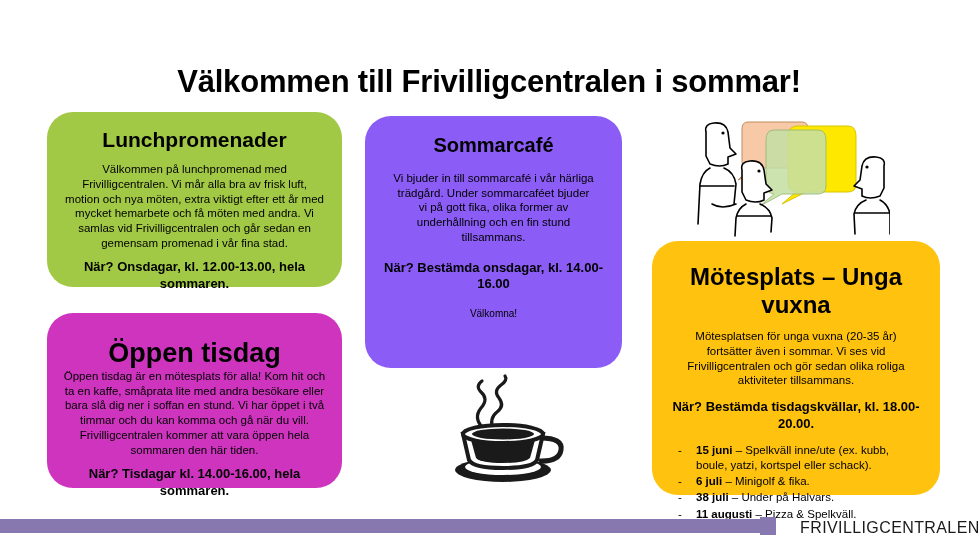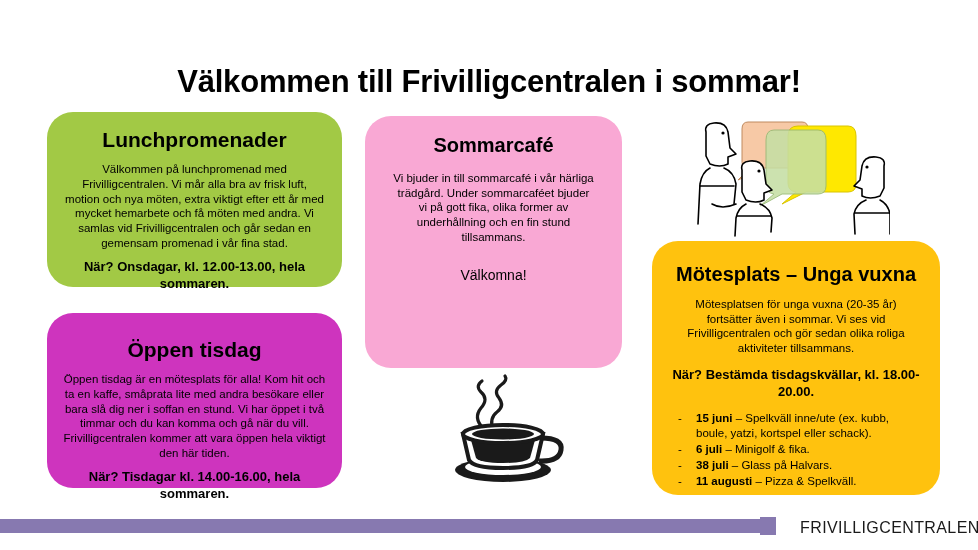--- a/index.html
+++ b/index.html
@@ -62,39 +62,39 @@
     left: 47px;  top: 112px;
     width: 295px; height: 175px;
   }
   #card-lunch h2 { font-size: 21px; margin-top: 8px; margin-bottom: 10px; }
   #card-lunch p.body { padding: 0 4px; }
 
   #card-oppen {
     left: 47px;  top: 313px;
     width: 295px; height: 175px;
   }
-  #card-oppen h2 { font-size: 21px; margin-top: 17px; margin-bottom: 10px; }
+  #card-oppen h2 { font-size: 27px; margin-top: 17px; margin-bottom: 0; }
   #card-oppen p.body { padding: 0 2px; }
 
   #card-sommarcafe {
     left: 365px; top: 116px;
     width: 257px; height: 252px;
     padding-top: 18px;
   }
   #card-sommarcafe h2 { font-size: 20px; margin-bottom: 14px; }
   #card-sommarcafe p.body { padding: 0 14px; margin-bottom: 15px; }
   #card-sommarcafe p.when { margin-bottom: 14px; }
-  #card-sommarcafe p.plain { font-size: 14px; margin-top: 22px; }
+  #card-sommarcafe p.plain { font-size: 10px; margin-top: 15px; }
 
   #card-motesplats {
     left: 652px; top: 241px;
     width: 288px; height: 254px;
     padding-top: 22px;
   }
-  #card-motesplats h2 { font-size: 20px; margin-bottom: 11px; }
+  #card-motesplats h2 { font-size: 24px; margin-bottom: 11px; }
   #card-motesplats p.body { padding: 0 6px; margin-bottom: 11px; }
   #card-motesplats p.when { margin-bottom: 10px; }
 
   
   .bullets {
     text-align: left;
     margin: 0;
     padding: 0 4px 0 8px;
     list-style: none;
     font-size: 11.5px;
@@ -169,38 +169,39 @@
 <div class="page-title">Välkommen till Frivilligcentralen i sommar!</div>
 
 <div class="card" id="card-lunch" style="background:#A2C945;text-align:center;">
   <h2>Lunchpromenader</h2>
   <p class="body">Välkommen på lunchpromenad med Frivilligcentralen. Vi mår alla bra av frisk luft, motion och nya möten, extra viktigt efter ett år med mycket hemarbete och få möten med andra. Vi samlas vid Frivilligcentralen och går sedan en gemensam promenad i vår fina stad.</p>
   <p class="when">När? Onsdagar, kl. 12.00-13.00, hela sommaren.</p>
 </div>
 
 <div class="card" id="card-oppen" style="background:#CE34BE;">
   <h2>Öppen tisdag</h2>
-  <p class="body">Öppen tisdag är en mötesplats för alla! Kom hit och ta en kaffe, småprata lite med andra besökare eller bara slå dig ner i soffan en stund. Vi har öppet i två timmar och du kan komma och gå när du vill. Frivilligcentralen kommer att vara öppen hela viktigt den här tiden.</p>
+  <p class="body">Öppen tisdag är en mötesplats för alla! Kom hit och ta en kaffe, småprata lite med andra besökare eller bara slå dig ner i soffan en stund. Vi har öppet i två timmar och du kan komma och gå när du vill. Frivilligcentralen kommer att vara öppen hela sommaren den här tiden.</p>
   <p class="when">När? Tisdagar kl. 14.00-16.00, hela sommaren.</p>
 </div>
 
-<div class="card" id="card-sommarcafe" style="background:#f9a8d4;">
+<div class="card" id="card-sommarcafe" style="background:#8b5cf6;">
   <h2>Sommarcafé</h2>
   <p class="body">Vi bjuder in till sommarcafé i vår härliga trädgård. Under sommarcaféet bjuder vi på gott fika, olika former av underhållning och en fin stund tillsammans.</p>
+  <p class="when">När? Bestämda onsdagar, kl. 14.00-16.00</p>
   <p class="plain">Välkomna!</p>
 </div>
 
 <div class="card" id="card-motesplats" style="background:#FFC20E;">
   <h2>Mötesplats – Unga vuxna</h2>
   <p class="body">Mötesplatsen för unga vuxna (20-35 år) fortsätter även i sommar. Vi ses vid Frivilligcentralen och gör sedan olika roliga aktiviteter tillsammans.</p>
   <p class="when">När? Bestämda tisdagskvällar, kl. 18.00-20.00.</p>
   <ul class="bullets" id="motesplats-bullets">
       <li><span class="dash">-</span><span class="date">15 juni</span><span class="desc"> – Spelkväll inne/ute (ex. kubb, boule, yatzi, kortspel eller schack).</span></li>
       <li><span class="dash">-</span><span class="date">6 juli</span><span class="desc"> – Minigolf &amp; fika.</span></li>
-      <li><span class="dash">-</span><span class="date">38 juli</span><span class="desc"> – Glass på Halvars.</span></li>
+      <li><span class="dash">-</span><span class="date">38 juli</span><span class="desc"> – Under på Halvars.</span></li>
       <li><span class="dash">-</span><span class="date">11 augusti</span><span class="desc"> – Pizza &amp; Spelkväll.</span></li>
     </ul>
 </div>
 
 <div id="illus-people">
   <svg width="200" height="126" viewBox="0 0 200 126" xmlns="http://www.w3.org/2000/svg">
 
     <path d="M58 10 L112 10 Q118 10 118 17 L118 50 Q118 56 112 56 L74 56 L48 68 L60 56 L58 56 Q52 56 52 50 L52 17 Q52 10 58 10 Z" fill="#F7C9A6" stroke="#C08A5E" stroke-width="1"></path>
     <path d="M108 14 L158 14 Q166 14 166 24 L166 72 Q166 80 158 80 L116 80 L92 92 L106 80 Q98 79 98 71 L98 24 Q98 14 108 14 Z" fill="#FFE800" stroke="#D9C400" stroke-width="1"></path>
     <path d="M84 18 L128 18 Q136 18 136 28 L136 74 Q136 82 128 82 L92 82 L70 94 L84 82 Q76 81 76 73 L76 28 Q76 18 84 18 Z" fill="#C6DFA4" stroke="#96B874" stroke-width="1" opacity="0.88"></path>

